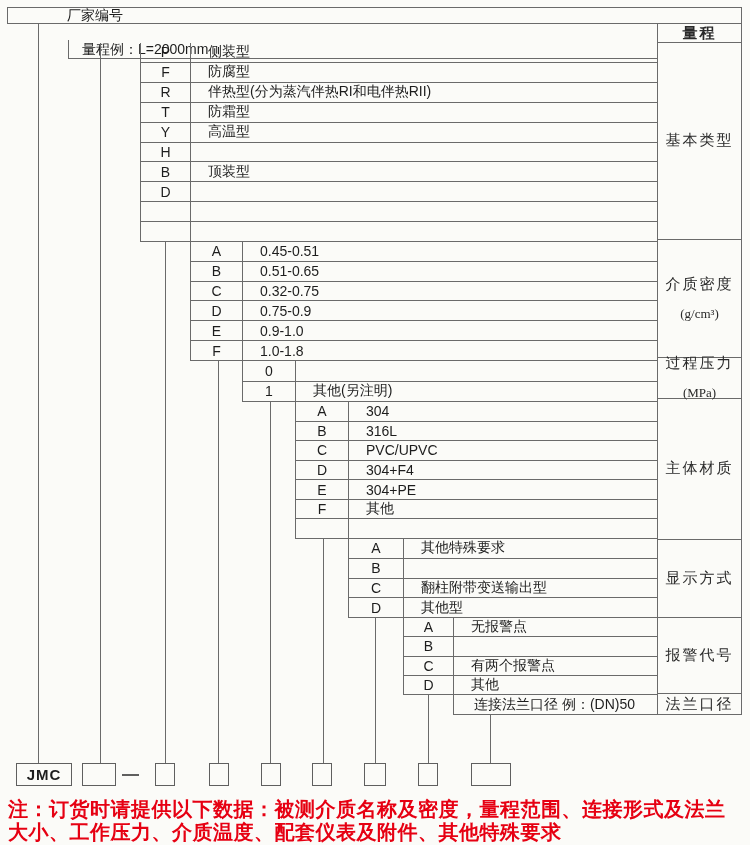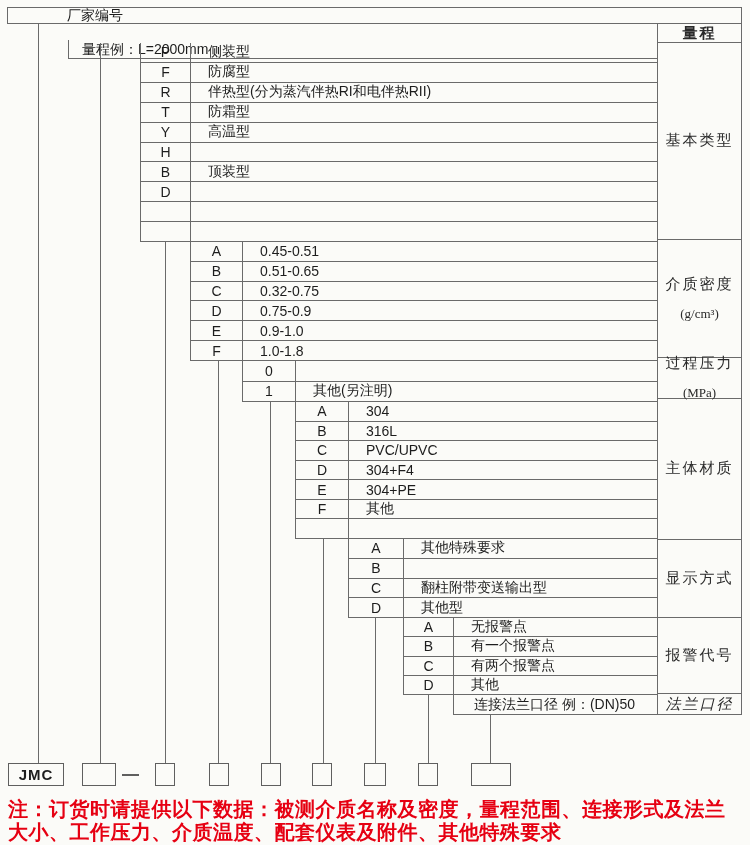--- a/index.html
+++ b/index.html
@@ -228,21 +228,20 @@
           <div class="cdesc">其他型</div>
         </div>
       </div>
       <div class="ctable" style="left: 403px; top: 618px; width: 254px; height: 77px;">
         <div class="crow">
           <div class="ccode" style="width: 50px;">A</div>
           <div class="cdesc">无报警点</div>
         </div>
         <div class="crow">
           <div class="ccode" style="width: 50px;">B</div>
-          <div class="cdesc">有一个报警点</div>
         </div>
         <div class="crow">
           <div class="ccode" style="width: 50px;">C</div>
           <div class="cdesc">有两个报警点</div>
         </div>
         <div class="crow last">
           <div class="ccode" style="width: 50px;">D</div>
           <div class="cdesc">其他</div>
         </div>
       </div>
@@ -267,39 +266,39 @@
       </div>
       <div class="lsec" style="height: 143px;">
         <div>主体材质</div>
       </div>
       <div class="lsec" style="height: 79px;">
         <div>显示方式</div>
       </div>
       <div class="lsec" style="height: 77px;">
         <div>报警代号</div>
       </div>
-      <div class="lsec last" style="height: 20px; font-style: italic;">
+      <div class="lsec last" style="height: 20px;">
         <div>法兰口径</div>
       </div>
     </div>
 
   <div id="connectors-mount">
       <div class="vline" style="left: 38px; top: 24px; height: 739px;"></div>
       <div class="vline" style="left: 100px; top: 43px; height: 720px;"></div>
       <div class="vline" style="left: 165px; top: 242px; height: 521px;"></div>
       <div class="vline" style="left: 218px; top: 361px; height: 402px;"></div>
       <div class="vline" style="left: 270px; top: 402px; height: 361px;"></div>
       <div class="vline" style="left: 323px; top: 539px; height: 224px;"></div>
       <div class="vline" style="left: 375px; top: 618px; height: 145px;"></div>
       <div class="vline" style="left: 428px; top: 695px; height: 68px;"></div>
       <div class="vline" style="left: 490px; top: 715px; height: 48px;"></div>
     </div>
 
   <div id="boxes-mount">
-      <div class="cbox" style="left: 8px; width: 56px;">
+      <div class="cbox" style="left: 16px; width: 56px;">
         <span>JMC</span>
       </div>
       <div class="cbox" style="left: 82px; width: 34px;"></div>
       <div class="cbox" style="left: 155px; width: 20px;"></div>
       <div class="cbox" style="left: 209px; width: 20px;"></div>
       <div class="cbox" style="left: 261px; width: 20px;"></div>
       <div class="cbox" style="left: 312px; width: 20px;"></div>
       <div class="cbox" style="left: 364px; width: 22px;"></div>
       <div class="cbox" style="left: 418px; width: 20px;"></div>
       <div class="cbox" style="left: 471px; width: 40px;"></div>

